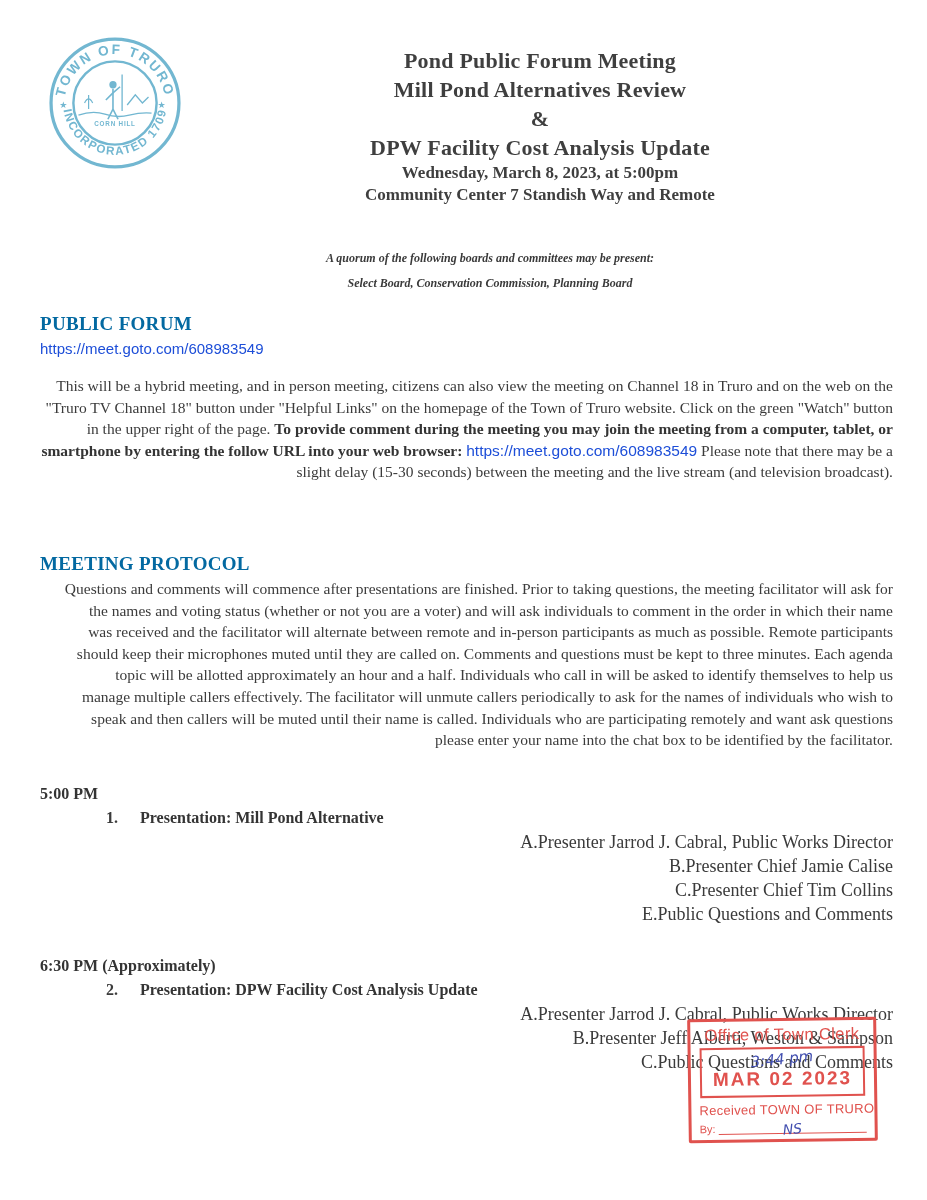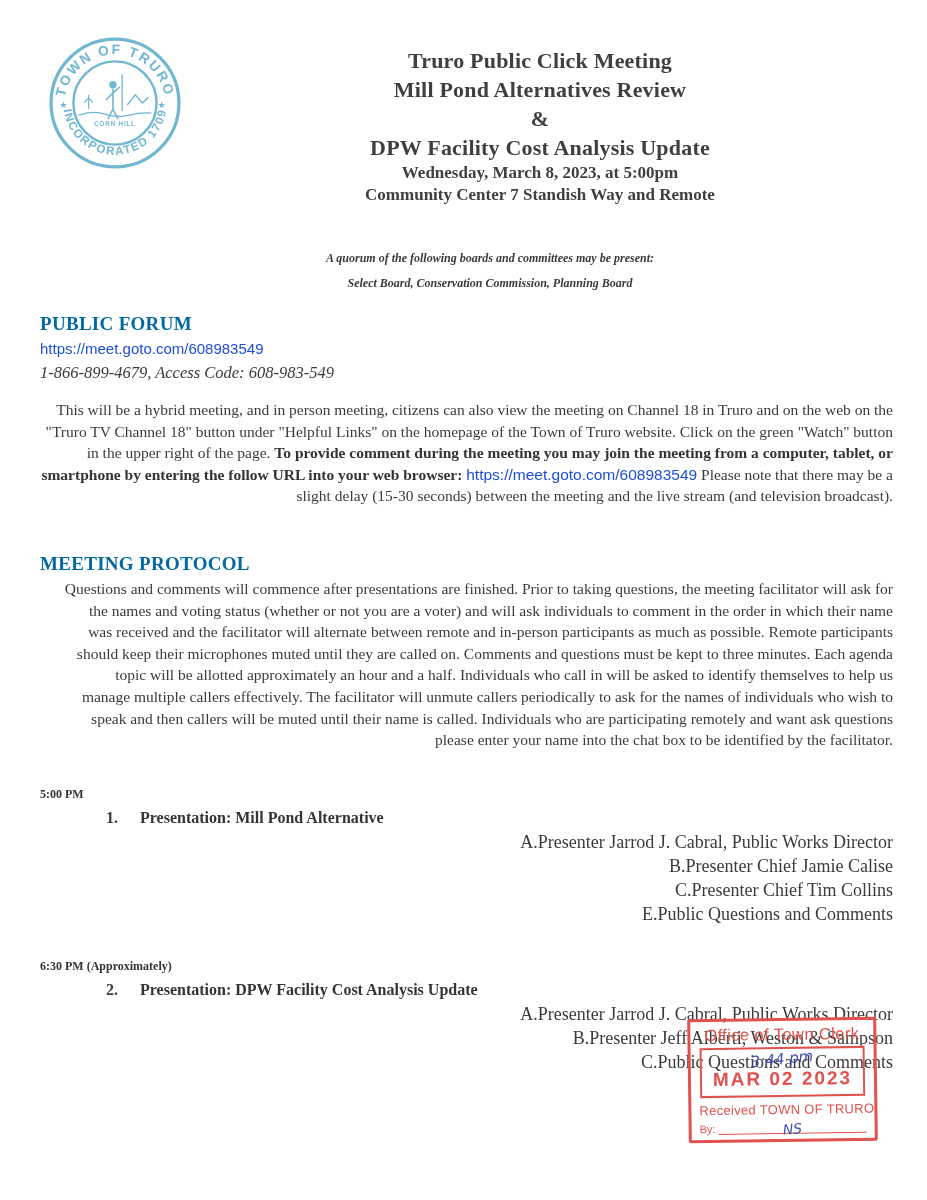--- a/index.html
+++ b/index.html
@@ -25,21 +25,21 @@
   .link { font-family:"Liberation Sans", sans-serif; color:#1d4ed8; cursor:pointer; }
   .link-line { font-size:15px; line-height:21px; margin-top:2px; }
   .phone-line { font-style:italic; font-size:16.5px; line-height:22px; margin-top:2px; }
   .para { font-size:15.5px; line-height:21.6px; margin-top:15px; text-align:right; }
   .para-tight { margin-top:2px;margin-left:24px; }
   .para b { color:#343434; }
   
   .sched { position:absolute; left:40px; right:34px; }
   .sched-1 { top:782px; }
   .sched-2 { top:954px; }
-  .sched-time { font-size:12px; font-weight:bold; line-height:24px; color:#343434; }
+  .sched-time { font-size:16px; font-weight:bold; line-height:24px; color:#343434; }
   .sched-item { padding-left:66px; font-size:16px; line-height:24px; }
   .sched-num { display:inline-block; width:34px; font-weight:bold; }
   .sched-title { font-weight:bold; color:#343434; }
   .sub-item { padding-left:125px; font-size:18px; line-height:24px;text-align:right; }
   .sub-letter { display:inline-block; width:27px; }
   
   .stamp {
     position:absolute; left:688px; top:1018px; width:189px;
     border:3px solid #e0524e; border-radius:2px; padding:3px 6px 5px;
     transform:rotate(-0.8deg); color:#e0524e;
@@ -85,39 +85,38 @@
       <path d="M 64 72 L 59 82 M 64 72 L 69 82"></path>
       <path d="M 73 38 L 73 74" stroke-width="1.3"></path>
       <path d="M 78 68 L 86 58 L 93 66 L 99 60" stroke-width="1.3"></path>
       <path d="M 30 78 Q 44 73 56 77 T 80 78 T 102 76" stroke-width="1.3"></path>
       <path d="M 36 66 Q 40 58 44 66 M 40 58 L 40 72" stroke-width="1.2"></path>
     </g>
     <text x="66" y="89" font-size="6.2" font-weight="bold" letter-spacing="0.8" text-anchor="middle" fill="#72b7d1" font-family="Liberation Sans, sans-serif">CORN HILL</text>
   </svg>
 
   <div class="title-block">
-    <div class="title-line">Truro Public Click Meeting</div>
+    <div class="title-line">Pond Public Forum Meeting</div>
     <div class="title-line">Mill Pond Alternatives Review</div>
     <div class="title-line">&amp;</div>
     <div class="title-line">DPW Facility Cost Analysis Update</div>
     <div class="subtitle-line">Wednesday, March 8, 2023, at 5:00pm</div>
     <div class="subtitle-line">Community Center 7 Standish Way and Remote</div>
   </div>
 
   <div class="quorum">
     <div>A quorum of the following boards and committees may be present:</div>
     <div>Select Board, Conservation Commission, Planning Board</div>
   </div>
 
   <div class="section sec-public">
     <h2 class="doc-h">PUBLIC FORUM</h2>
     <div class="link-line">
       <span class="link">https://meet.goto.com/608983549</span>
     </div>
-    <div class="phone-line">1-866-899-4679,  Access Code:  608-983-549</div>
     <p class="para"><span>This will be a hybrid meeting, and in person meeting, citizens can also view the meeting on Channel 18 in Truro and on the web on the "Truro TV Channel 18" button under "Helpful Links" on the homepage of the Town of Truro website.  Click on the green "Watch" button in the upper right of the page. </span><b>To provide comment during the meeting you may join the meeting from a computer, tablet, or smartphone by entering the follow URL into your web browser: </b><span class="link">https://meet.goto.com/608983549</span><span> Please note that there may be a slight delay (15-30 seconds) between the meeting and the live stream (and television broadcast).</span></p>
   </div>
 
   <div class="section sec-protocol">
     <h2 class="doc-h">MEETING PROTOCOL</h2>
     <p class="para para-tight">Questions and comments will commence after presentations are finished. Prior to taking questions, the meeting facilitator will ask for the names and voting status (whether or not you are a voter) and will ask individuals to comment in the order in which their name was received and the facilitator will alternate between remote and in-person participants as much as possible. Remote participants should keep their microphones muted until they are called on. Comments and questions must be kept to three minutes. Each agenda topic will be allotted approximately an hour and a half. Individuals who call in will be asked to identify themselves to help us manage multiple callers effectively. The facilitator will unmute callers periodically to ask for the names of individuals who wish to speak and then callers will be muted until their name is called. Individuals who are participating remotely and want ask questions please enter your name into the chat box to be identified by the facilitator.</p>
   </div>
 
   <div class="sched sched-1">
     <div class="sched-time">5:00 PM</div>

